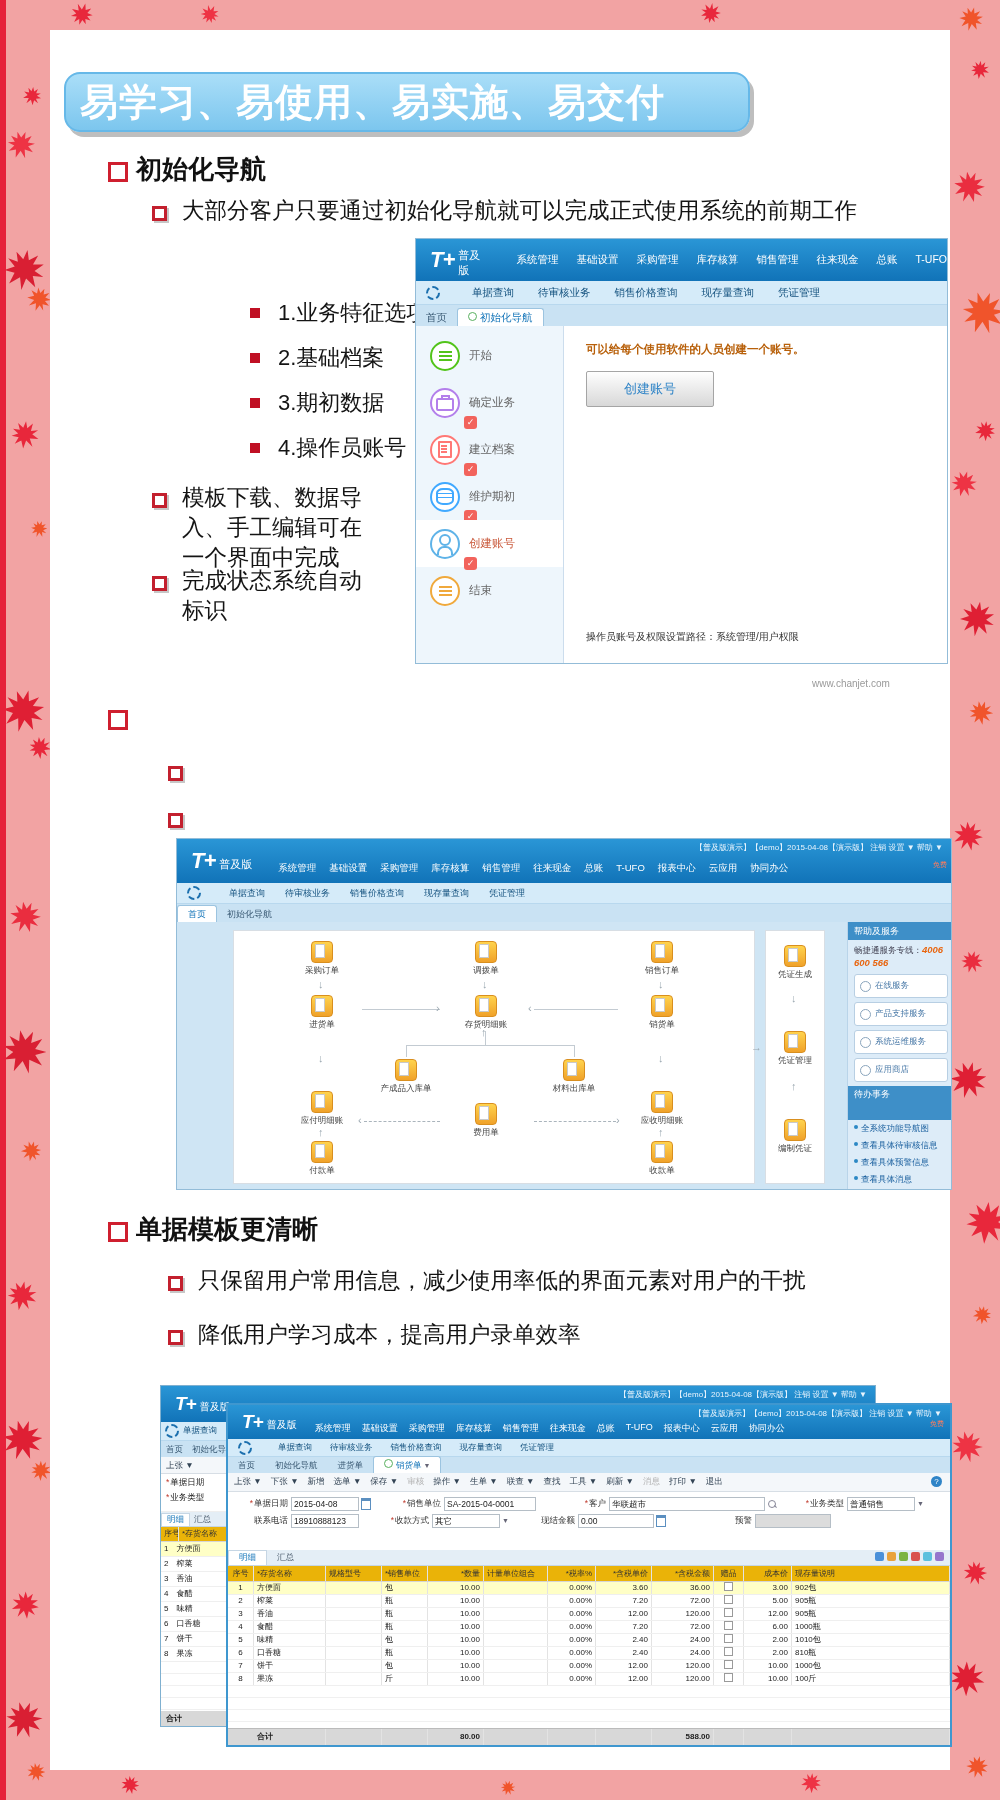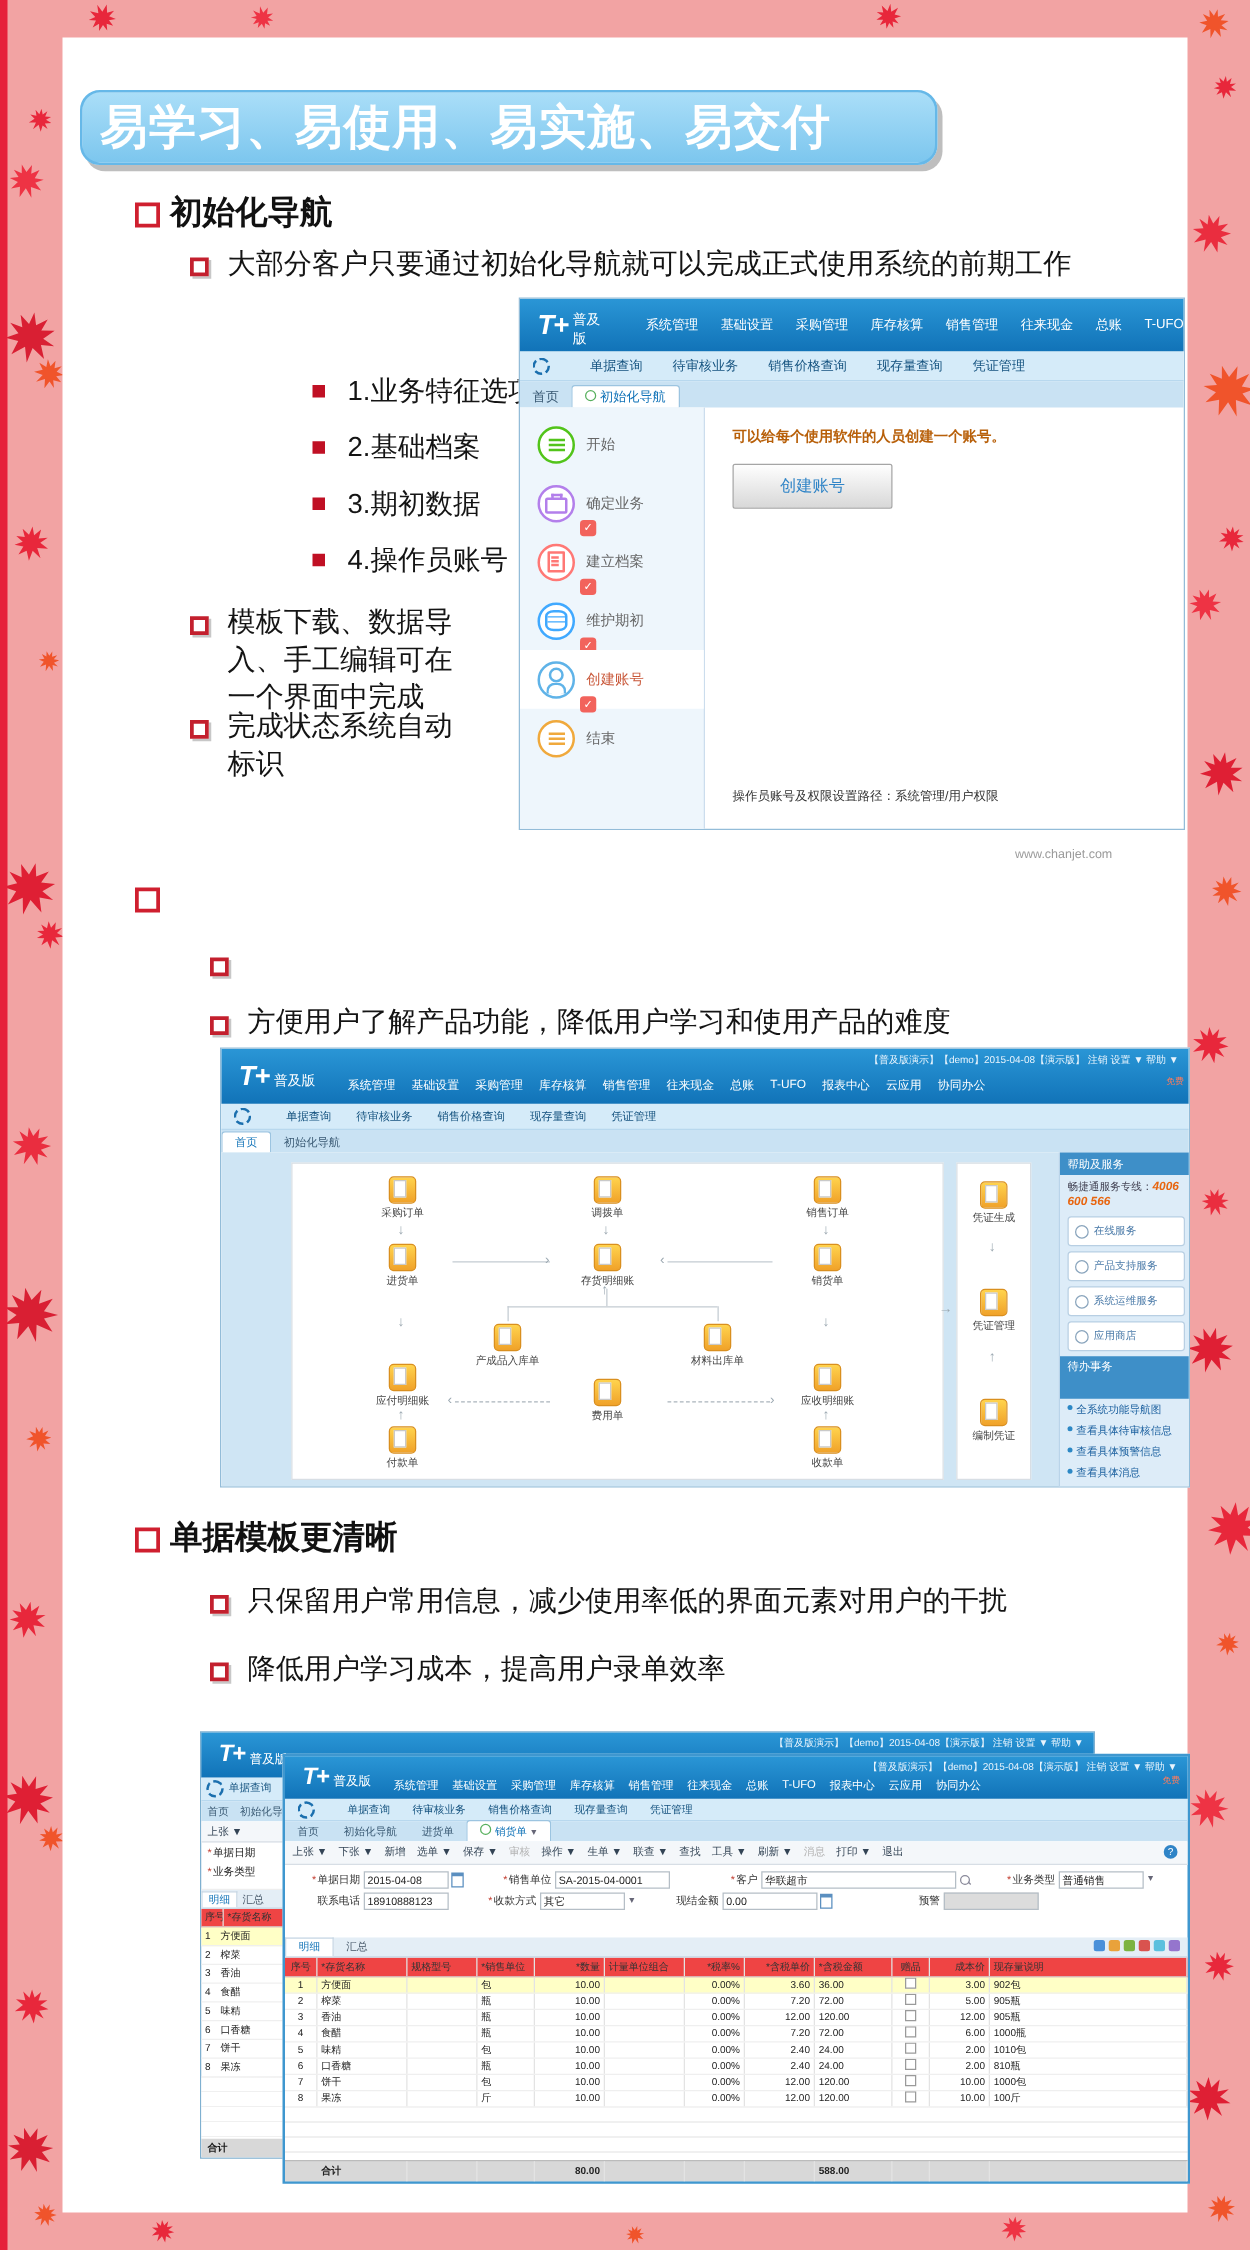--- a/index.html
+++ b/index.html
@@ -112,25 +112,25 @@
        padding:0 2px;margin-left:3px;white-space:nowrap;overflow:hidden;position:relative}
   .inp.gray{background:#dcdcdc}
   .cal{display:inline-block;width:8px;height:8px;border:1px solid #5b8fc0;border-top:3px solid #5b8fc0;margin-left:2px;vertical-align:-1px}
   .mag{display:inline-block;width:6px;height:6px;border:1px solid #889;border-radius:50%;margin-left:3px;position:relative;vertical-align:-1px}
   .mag:after{content:'';position:absolute;left:5px;top:5px;width:3px;height:1px;background:#889;transform:rotate(45deg)}
   .dtabs{height:15px;background:#e4eef6;border-bottom:1px solid #c6d6e4;display:flex;align-items:flex-end;position:relative}
   .dtab{font-size:8.5px;padding:1px 10px;color:#456}
   .dtab.on{background:#fff;border:1px solid #c6d6e4;border-bottom:none;color:#1173b8}
   .gicons{position:absolute;right:6px;top:2px;display:flex;gap:3px}
   .gi{width:9px;height:9px;border-radius:2px}
-  .ghead{display:flex;background:#ef4444;border-bottom:1px solid #d5d5d5;font-size:8px;color:#333;height:15px;line-height:15px}
+  .ghead{display:flex;background:#eab308;border-bottom:1px solid #d5d5d5;font-size:8px;color:#333;height:15px;line-height:15px}
   .gc{box-sizing:border-box;border-right:1px solid #e3e3e3;overflow:hidden;white-space:nowrap;padding:0 3px}
   .c0{width:26px;text-align:center}.c1{width:72px}.c2{width:56px}.c3{width:46px}
   .c4{width:56px;text-align:right}.c5{width:64px}.c6{width:48px;text-align:right}
-  .c7{width:56px;text-align:right}.c8{width:62px;text-align:left}.c9{width:30px;text-align:center}
+  .c7{width:56px;text-align:right}.c8{width:62px;text-align:right}.c9{width:30px;text-align:center}
   .c10{width:48px;text-align:right}.c11{flex:1}
   .grows{display:flex;flex-direction:column}
   .grow{display:flex;height:12px;line-height:12px;font-size:8px;border-bottom:1px solid #efefef;color:#222}
   .grows div.grow:nth-of-type(1){background:#ffffc6}
   .cbx{display:inline-block;width:7px;height:7px;border:1px solid #9a9a9a;background:#fff;vertical-align:-1px}
   .fillrows{flex:1;background:repeating-linear-gradient(#ffffff 0 11px,#f0f0f0 11px 12px)}
   .gtotal{display:flex;height:16px;line-height:16px;background:#d8d8d8;border-top:1px solid #bbb;font-size:8px;font-weight:bold;color:#222}
   .bkname{font-size:8px;height:14px;line-height:14px;border-bottom:1px solid #efefef;padding-left:3px;white-space:nowrap;overflow:hidden}
   .bk-strip div.bkname:nth-of-type(1){background:#ffffc6}
 </style>
@@ -362,21 +362,20 @@
           <button class="createbtn">创建账号</button>
           <div class="note1">操作员账号及权限设置路径：系统管理/用户权限</div>
         </div>
       </div>
     </div>
     <div class="urltxt" style="left:762px;top:648px">www.chanjet.com</div>
 
     <div class="sq" style="left:58px;top:680px"></div>
     <div class="bm" style="left:118px;top:736px"></div>
     <div class="bm" style="left:118px;top:783px"></div>
-    <div class="btext" style="left:148px;top:773px;width:760px">方便用户了解产品功能，降低用户学习和使用产品的难度</div>
 
     <div class="shot" style="left:126px;top:808px;width:776px;height:352px">
       <div class="tph" style="height:44px">
         <span class="tplogo">T+</span>
         <span class="tped">普及版</span>
         <div class="tpmenus" style="font-size:9.5px;gap:13px;margin-top:14px">
 
         <span class="tpm">系统管理</span>
             <span class="tpm">基础设置</span>
             <span class="tpm">采购管理</span>

